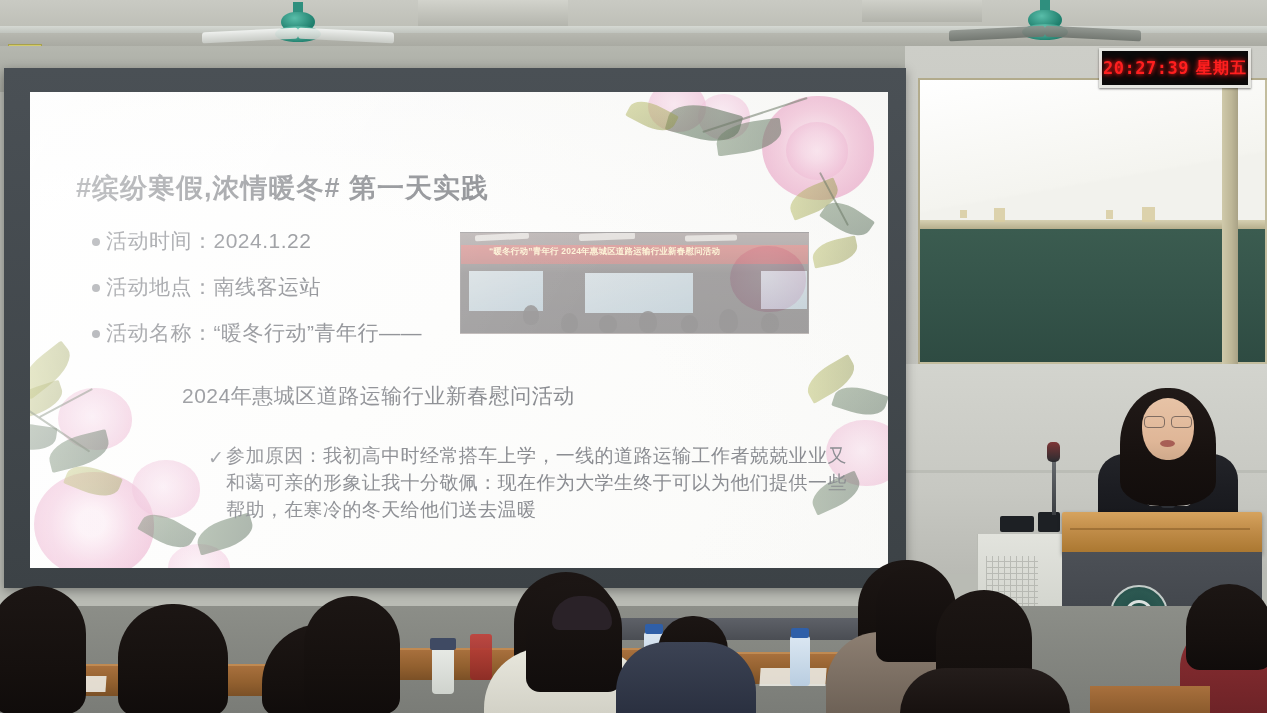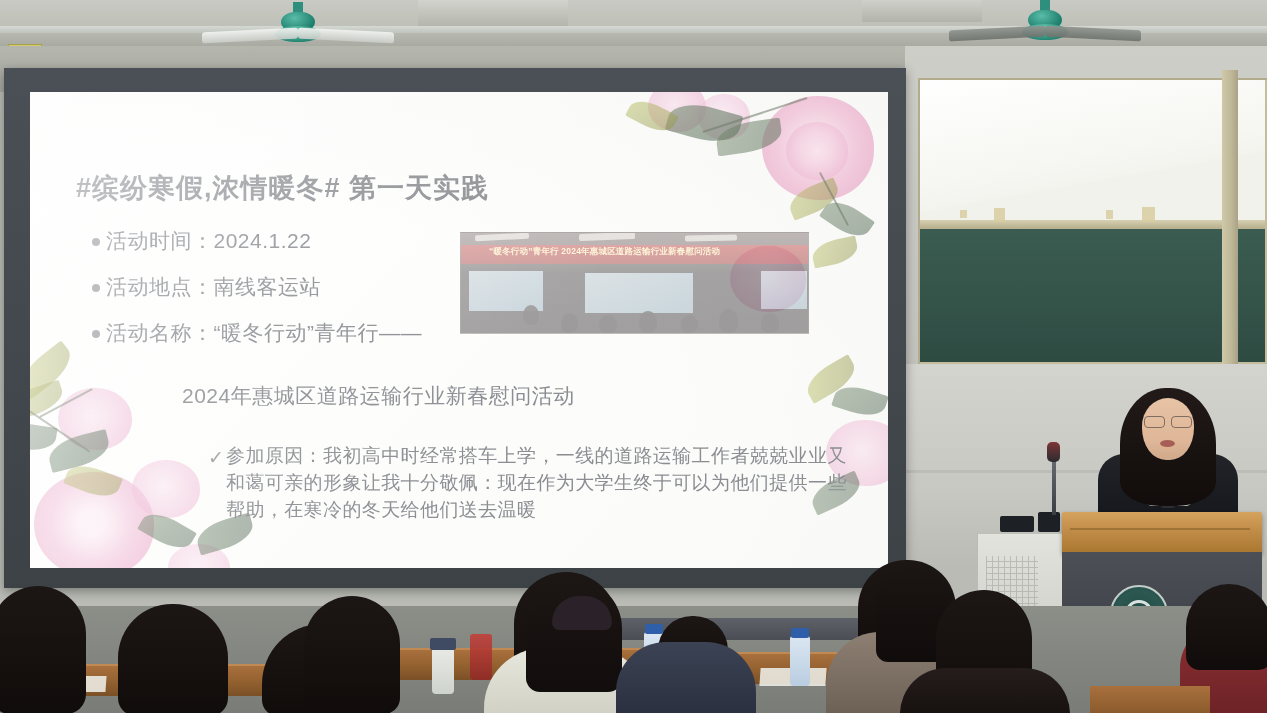--- a/index.html
+++ b/index.html
@@ -188,20 +188,24 @@
     <div class="board-ledge"></div>
     <div class="tape" style="left:40px;top:130px;width:7px;height:8px;"></div>
     <div class="tape" style="left:74px;top:128px;width:11px;height:14px;"></div>
     <div class="tape" style="left:186px;top:130px;width:7px;height:9px;"></div>
     <div class="tape" style="left:222px;top:127px;width:13px;height:15px;"></div>
   </div>
   <div class="board-post"></div>
   <div class="lower-wall"></div>
   <div class="lower-wall-line"></div>
 
+  <div class="clock">
+    <span class="clock-time">20:27:39</span>
+    <span class="clock-day">星期五</span>
+  </div>
 
   <div class="screen-frame">
     <div class="screen">
       <div class="slide">
 
         <div class="flora" style="left:560px;top:-14px;width:300px;height:250px;">
           <div class="petal" style="left:172px;top:18px;width:112px;height:104px;background:radial-gradient(circle at 48% 48%,#f6d6e4 18%,#eeb3ce 46%,#e79fc2 72%,#f3cbdf 100%);opacity:.62;"></div>
           <div class="petal" style="left:196px;top:44px;width:62px;height:58px;background:radial-gradient(circle at 50% 50%,#fae4ee,#e9a9c9);opacity:.55;"></div>
           <div class="petal" style="left:58px;top:4px;width:58px;height:50px;background:radial-gradient(circle at 45% 45%,#f7dcea,#eaabcb);opacity:.6;"></div>
           <div class="petal" style="left:108px;top:16px;width:52px;height:46px;background:radial-gradient(circle at 45% 45%,#f9e2ef,#ecb0cf);opacity:.55;"></div>

